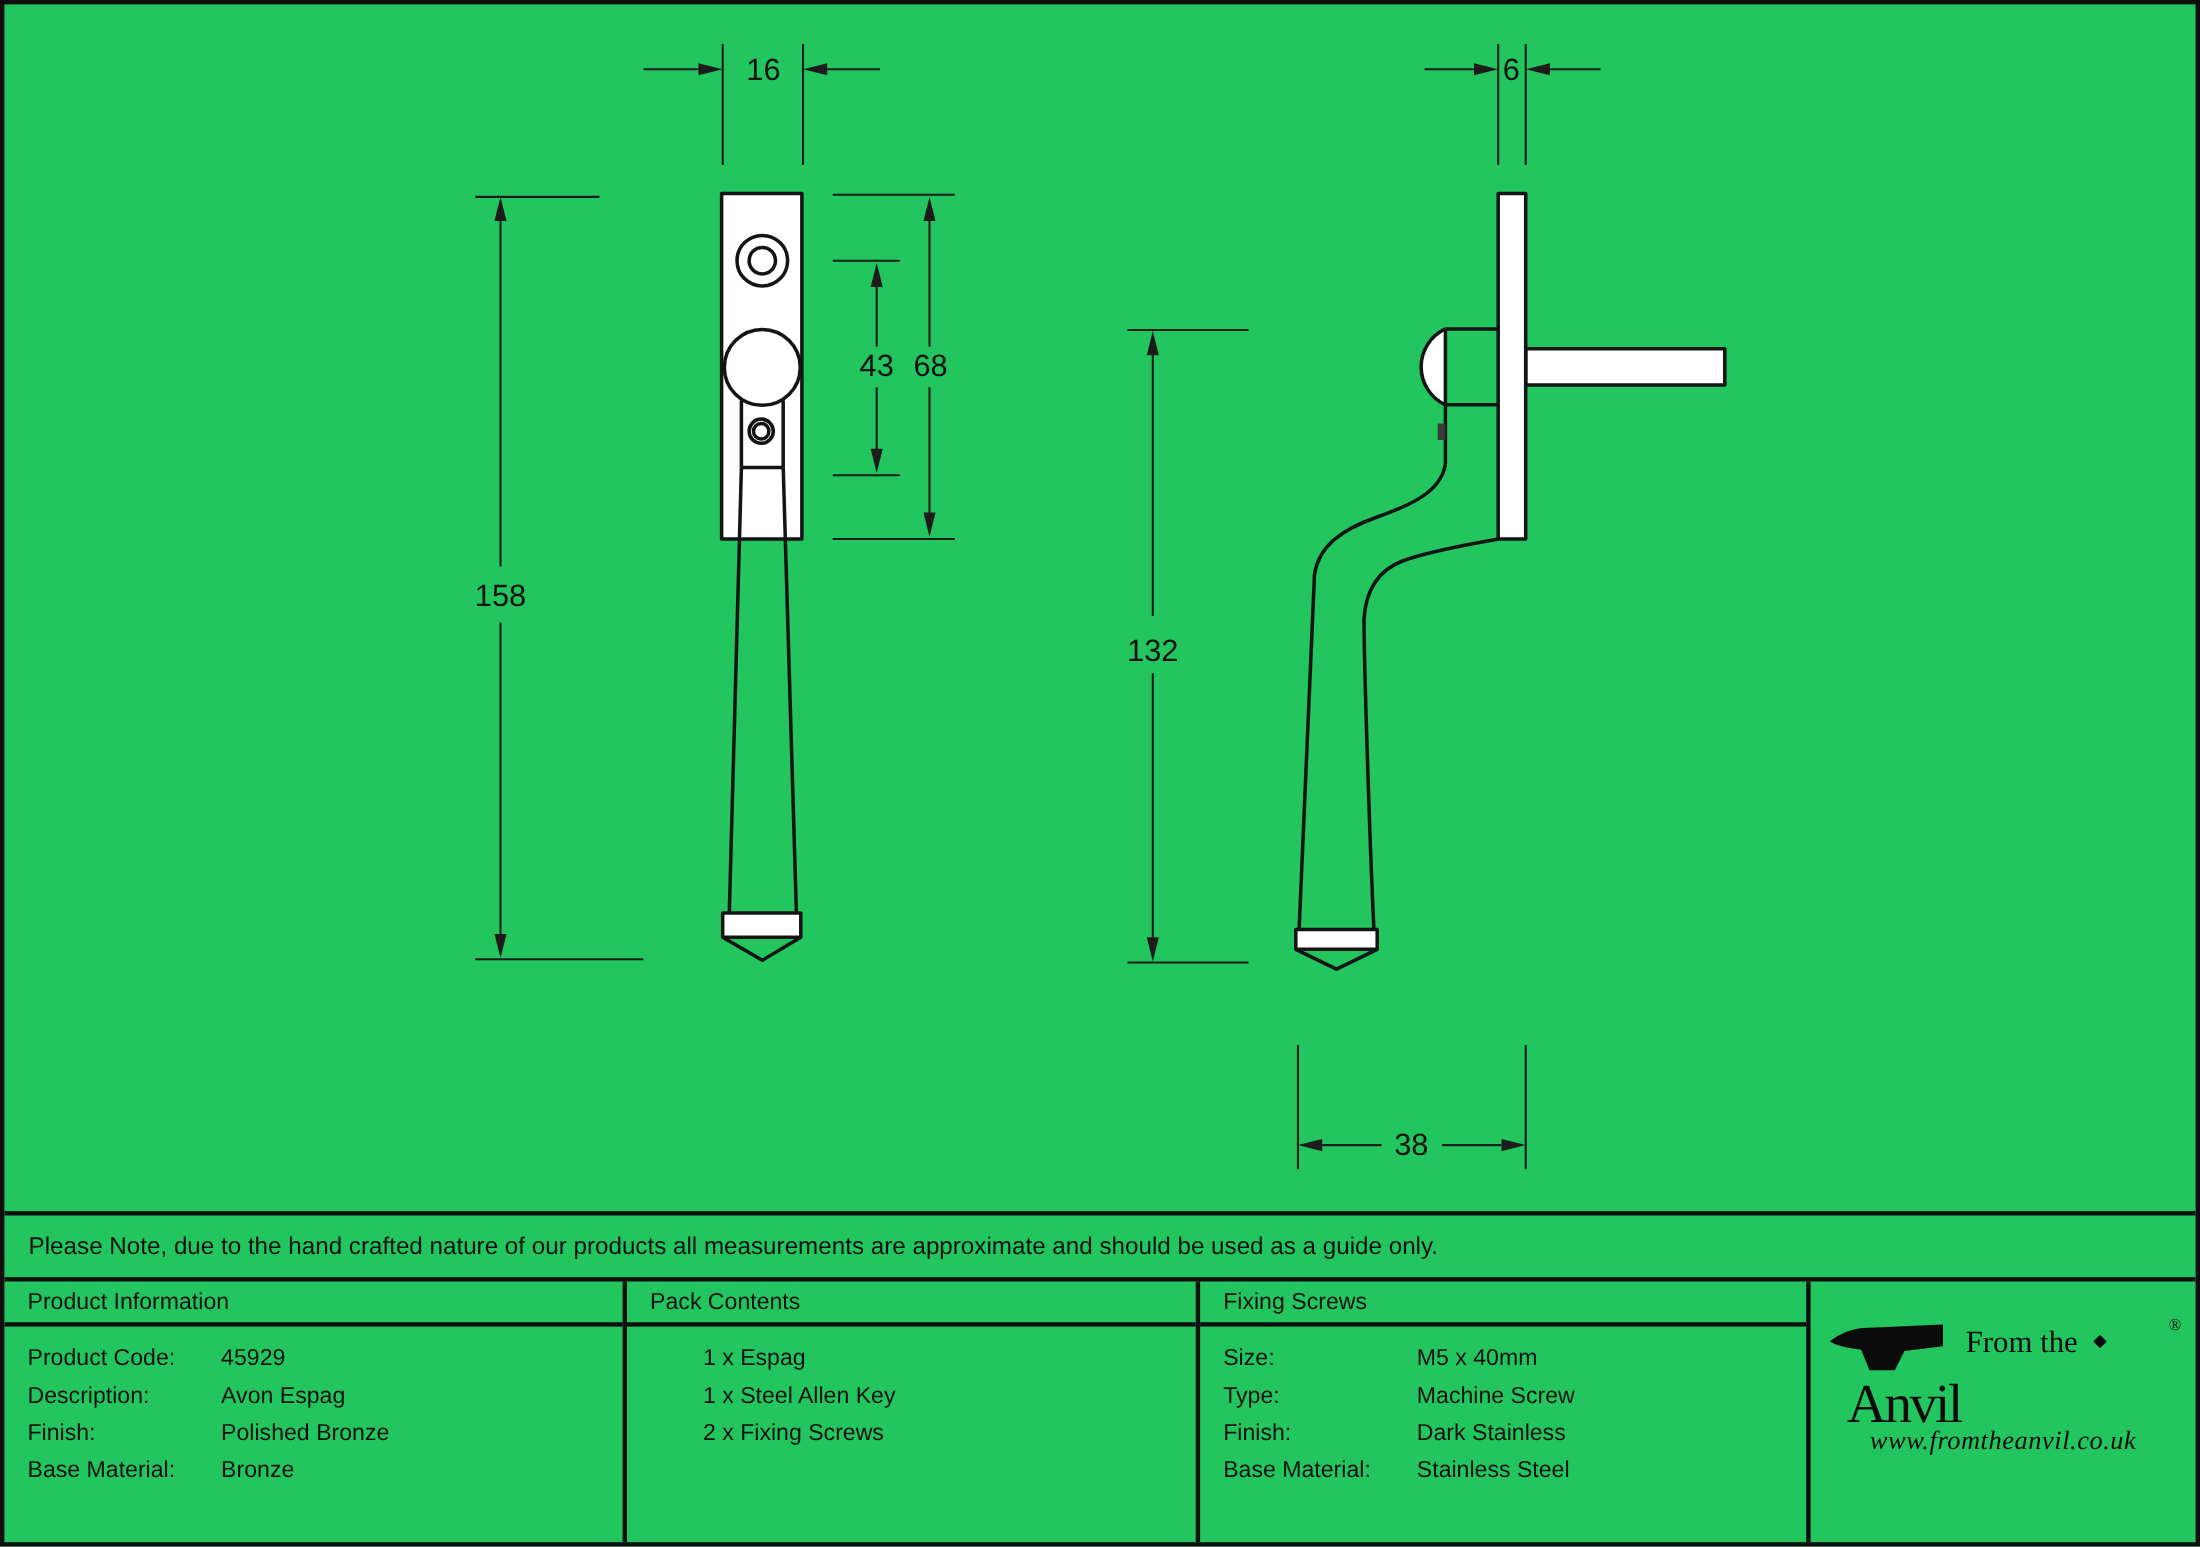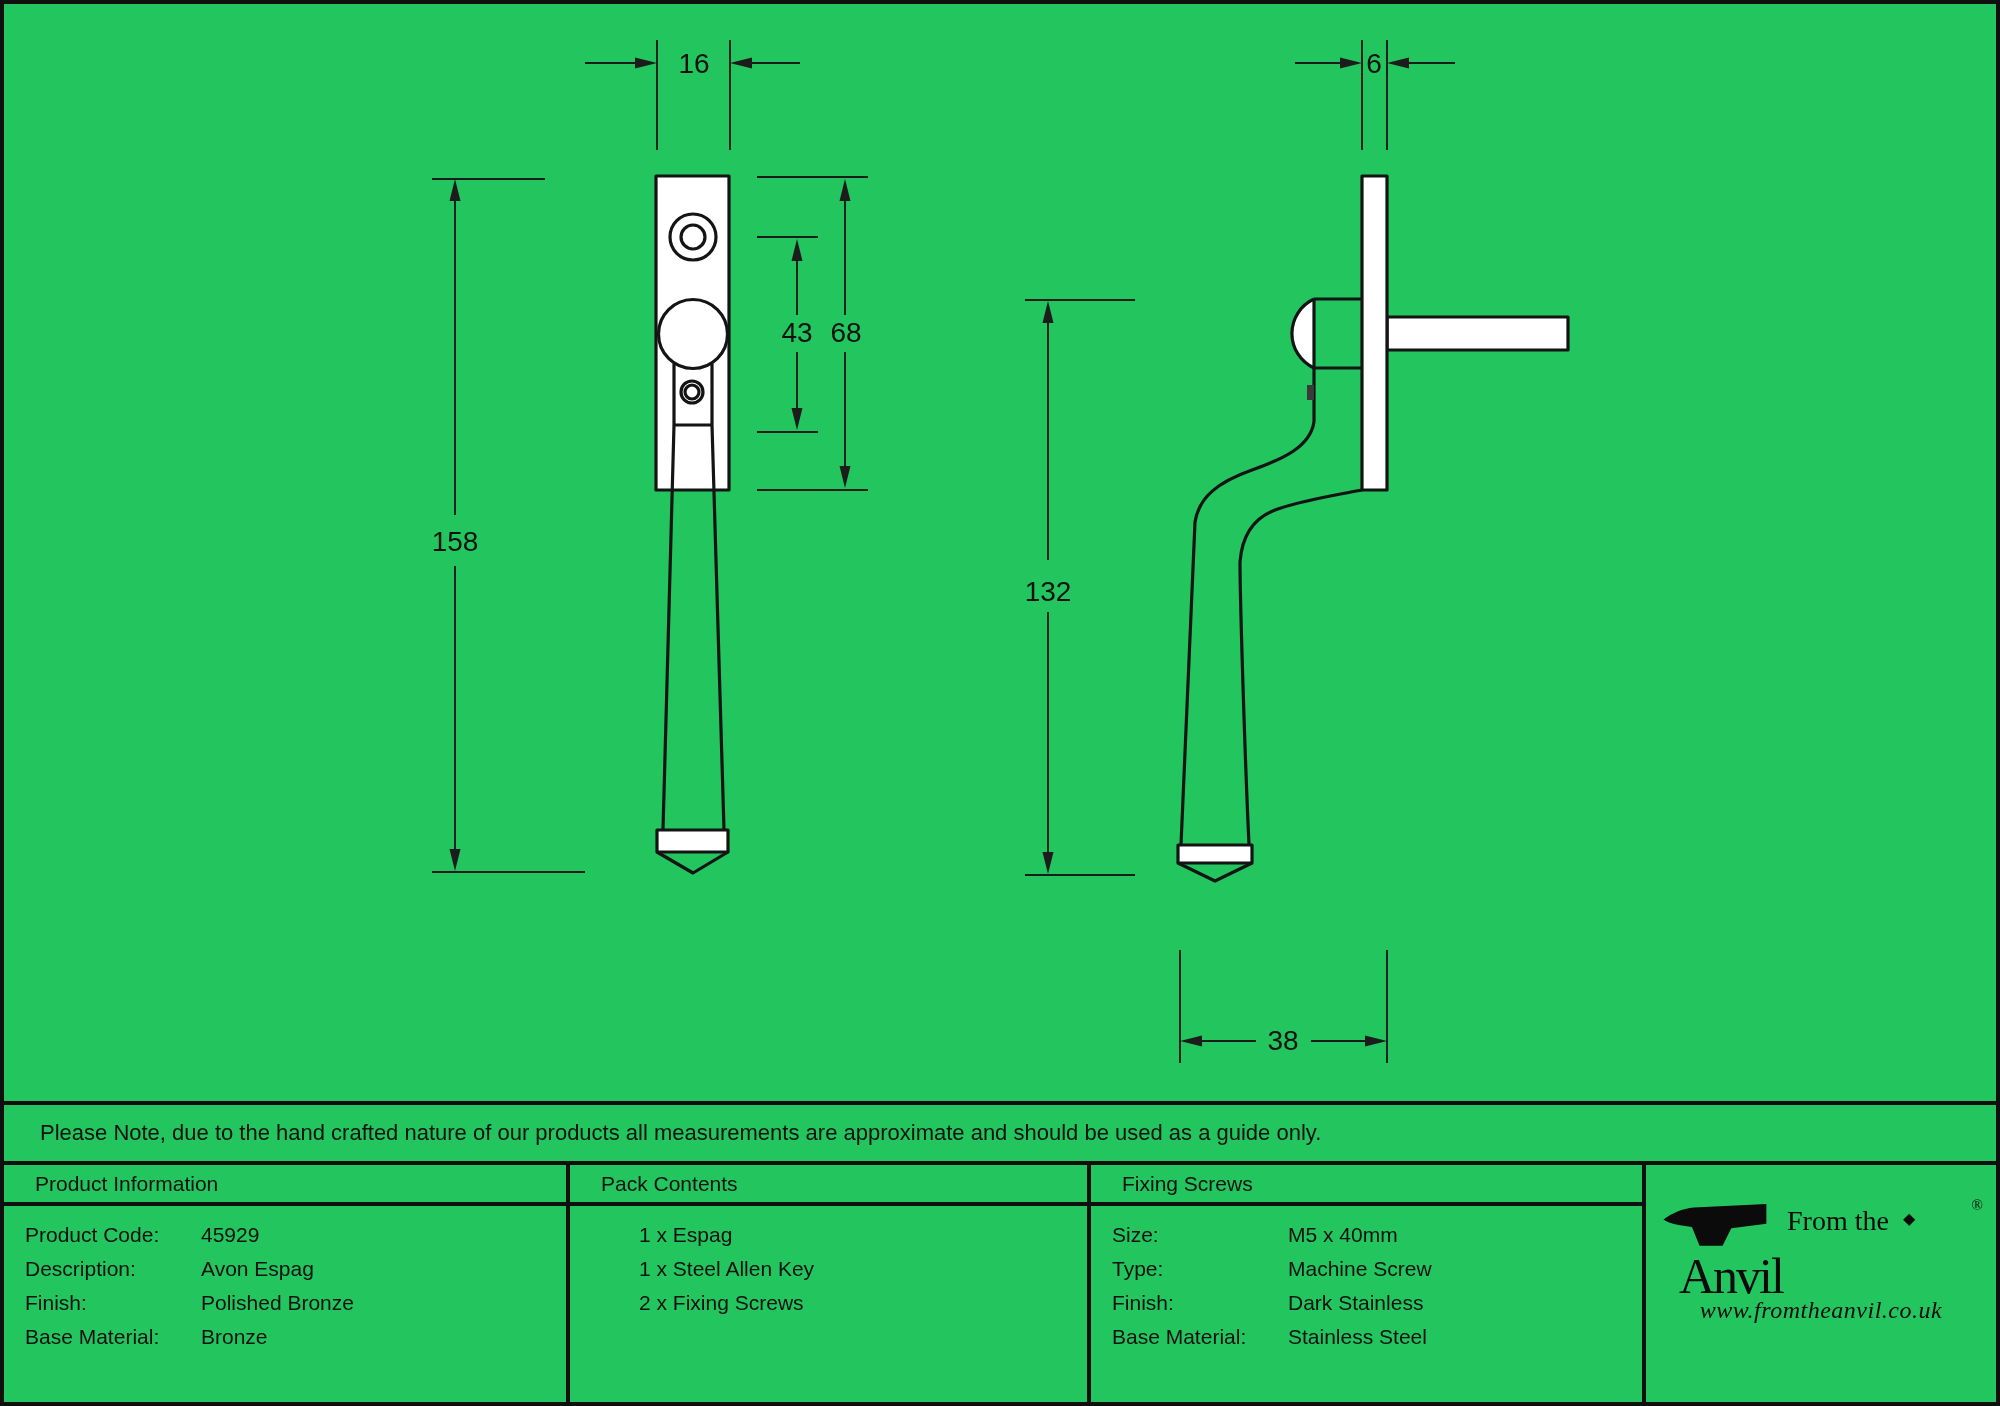--- a/index.html
+++ b/index.html
@@ -18,33 +18,33 @@
   .outline  { stroke:#141414; stroke-width:3.2; fill:none; stroke-linejoin:round; }
   .outline-f{ stroke:#141414; stroke-width:3.2; fill:#fff;  stroke-linejoin:round; }
   .dimline  { stroke:#1c1c1c; stroke-width:1.9; fill:none; }
   .dimarrow { fill:#1c1c1c; stroke:none; }
   .dimtext  { font-family:"Liberation Sans", sans-serif; font-size:28px; fill:#111;
               text-anchor:middle; }
   
   .note-row {
     position:absolute; left:0; top:1097px; width:1992px; height:64px;
     border-top:4px solid #0f0f0f; border-bottom:4px solid #0f0f0f;
-    display:flex; align-items:center; padding-left:36px;
+    display:flex; align-items:center; padding-left:22px;
     font-size:22px;
   }
   
   .info-table {
     position:absolute; left:0; top:1161px; width:1992px; height:237px;
     display:grid; grid-template-columns:566px 521px 555px 1fr;
   }
   .col { border-right:4px solid #0f0f0f; }
   .col.last { border-right:none; }
   .col-header {
     height:41px; border-bottom:4px solid #0f0f0f;
-    display:flex; align-items:center; padding-left:31px;
+    display:flex; align-items:center; padding-left:21px;
     font-size:21px;
   }
   .col-body { padding:12px 0 0 21px; font-size:21px; }
   .spec-row { height:34px; display:flex; align-items:center; }
   .spec-label { width:176px; flex:none; }
   .list-row { height:34px; display:flex; align-items:center;margin-left:48px; }
   
   .logo-cell { display:flex; align-items:center; justify-content:center; }
   .logo { position:relative; width:300px; margin-top:-28px; }
   .logo-art { position:relative; width:300px; height:82px; }

